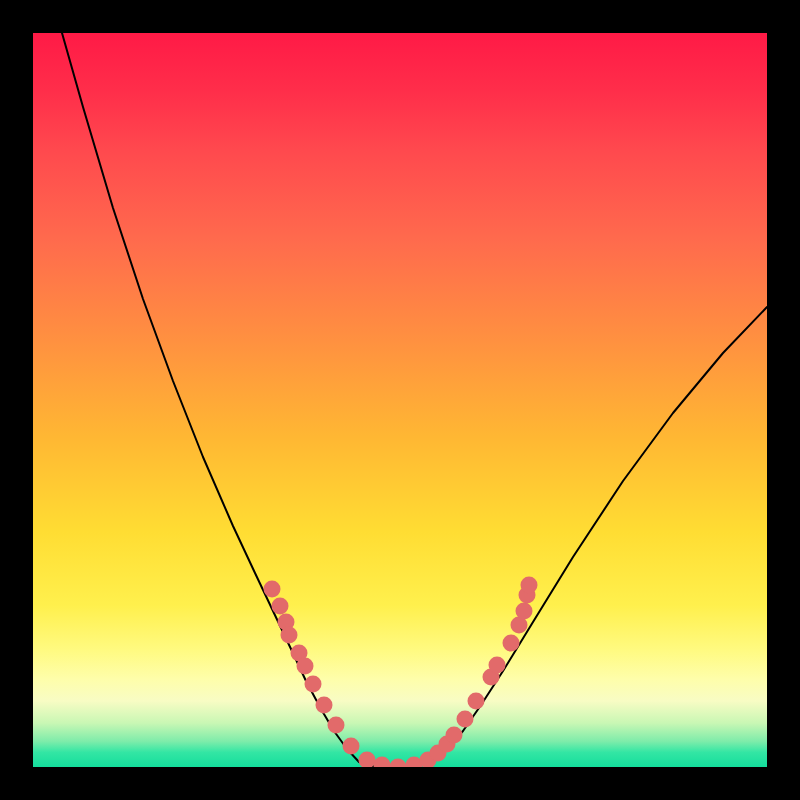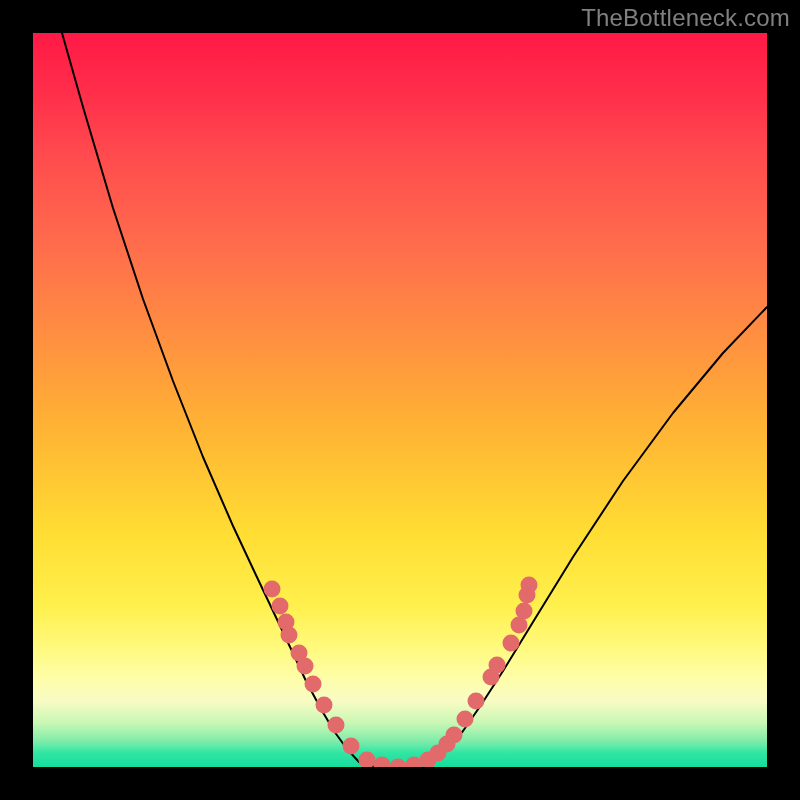--- a/index.html
+++ b/index.html
@@ -101,14 +101,13 @@
           <circle cx="464" cy="632" r="8.5" fill="#e26a6a"></circle>
           <circle cx="478" cy="610" r="8.5" fill="#e26a6a"></circle>
           <circle cx="486" cy="592" r="8.5" fill="#e26a6a"></circle>
           <circle cx="491" cy="578" r="8.5" fill="#e26a6a"></circle>
           <circle cx="494" cy="562" r="8.5" fill="#e26a6a"></circle>
           <circle cx="496" cy="552" r="8.5" fill="#e26a6a"></circle>
         </g>
     </svg>
   </div>
 
-  <div class="watermark">TheBottleneck.com</div>
 </div>
 
 </body></html>

